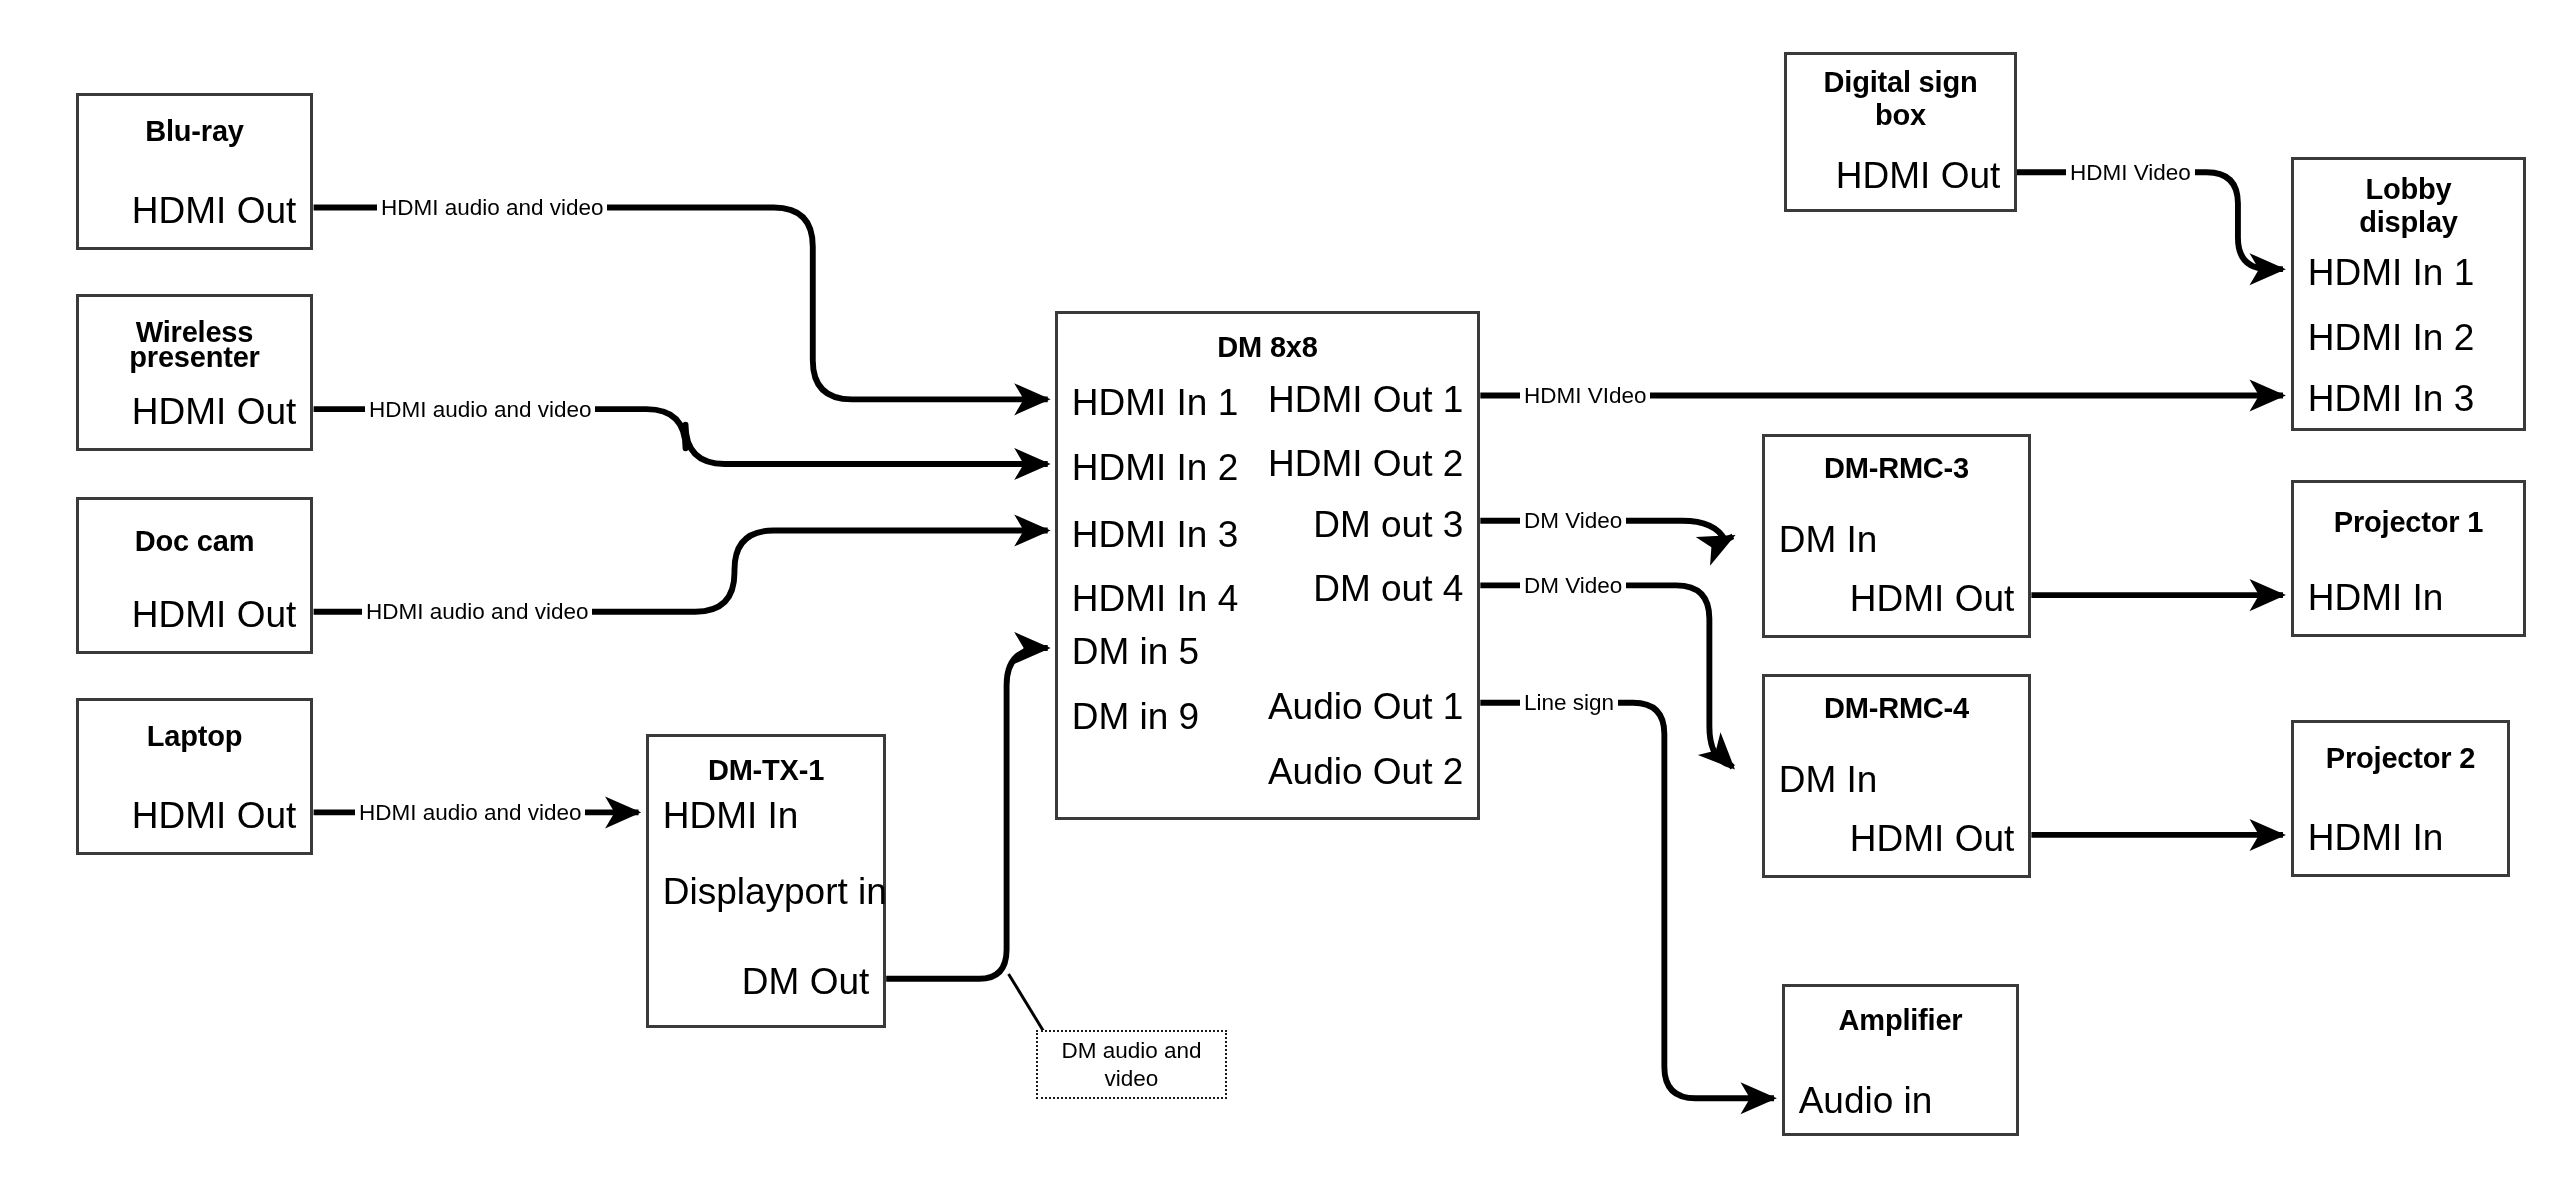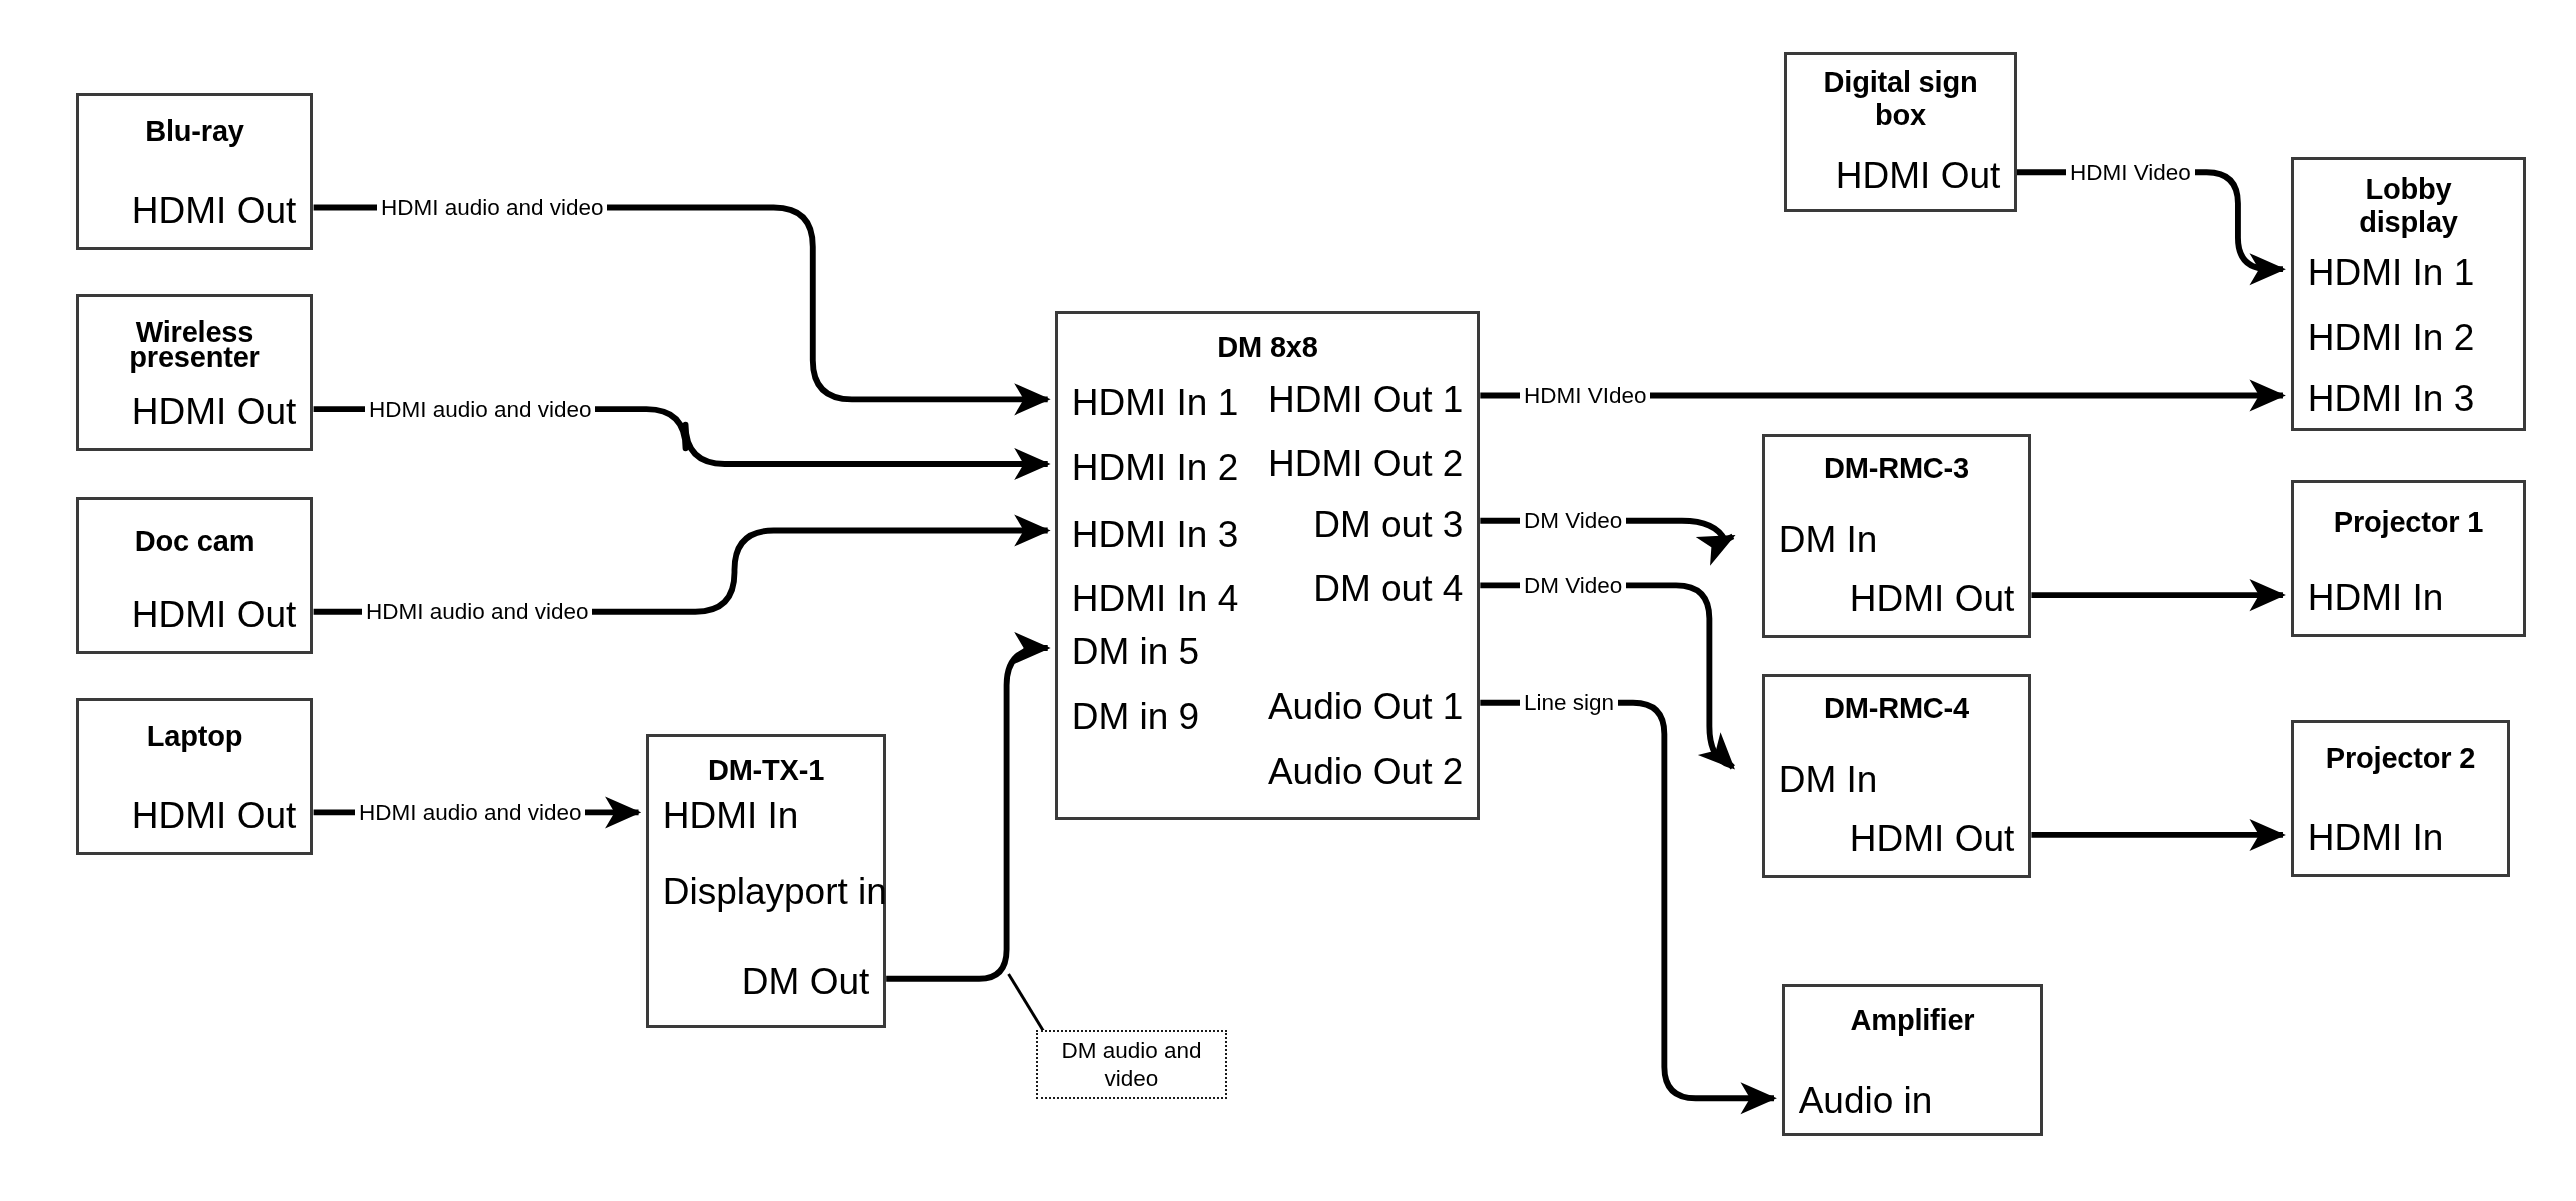--- a/index.html
+++ b/index.html
@@ -194,21 +194,21 @@
   <div class="node" style="left:2291px; top:480px; width:235px; height:157px;">
     <div class="node-title" style="top:22px;">Projector 1</div>
     <div class="port port-left" style="left:13.7px; top:99px;">HDMI In</div>
   </div>
 
   <div class="node" style="left:2291px; top:720px; width:219px; height:157px;">
     <div class="node-title" style="top:17.6px;">Projector 2</div>
     <div class="port port-left" style="left:13.7px; top:99px;">HDMI In</div>
   </div>
 
-  <div class="node" style="left:1782px; top:984px; width:261px; height:152px;">
+  <div class="node" style="left:1782px; top:984px; width:237px; height:152px;">
     <div class="node-title" style="top:15.7px;">Amplifier</div>
     <div class="port port-left" style="left:13.7px; top:98px;">Audio in</div>
   </div>
 
   <div class="wire-label" style="left:377px; top:195px;">HDMI audio and video</div>
 
   <div class="wire-label" style="left:365px; top:397px;">HDMI audio and video</div>
 
   <div class="wire-label" style="left:362px; top:599px;">HDMI audio and video</div>
 

